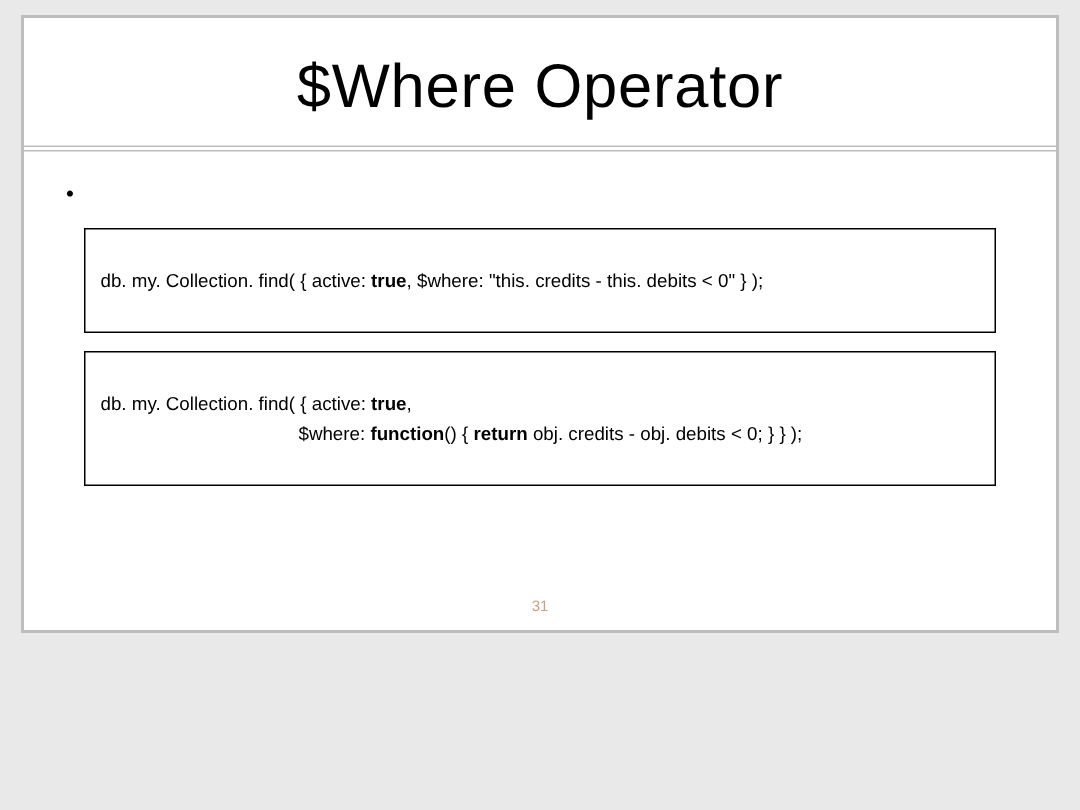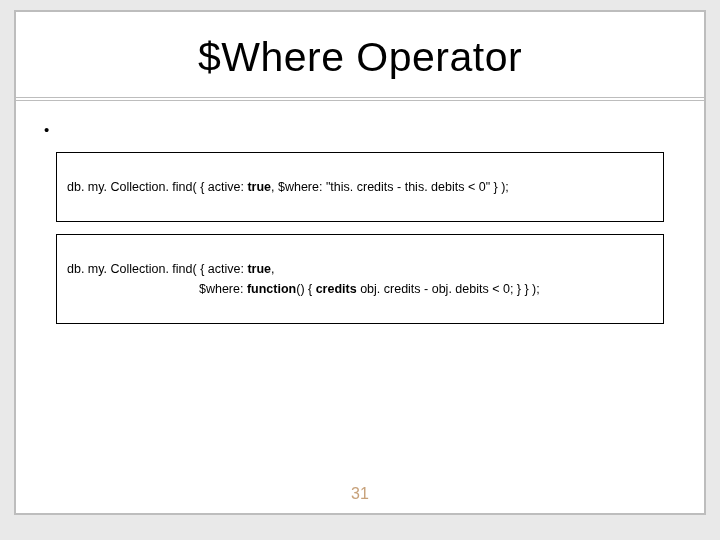--- a/index.html
+++ b/index.html
@@ -1,29 +1,29 @@
 <!DOCTYPE html>
 <html><head>
 <meta charset="utf-8">
 <style>
   html,body{margin:0;padding:0}
   body{width:720px;height:540px;background:#e9e9e9;font-family:Arial,Helvetica,sans-serif;color:#000;position:relative}
-  .slide{position:absolute;left:14px;top:10px;width:692px;height:505px;background:#fff;border:2px solid #bdbdbd;box-sizing:border-box}
+  .slide{position:absolute;left:14px;top:10px;width:692px;height:412px;background:#fff;border:2px solid #bdbdbd;box-sizing:border-box}
   .title{font-size:41px;text-align:center;margin-top:22px;font-weight:400;letter-spacing:0.5px}
   .rule{border-top:1.5px solid #bdbdbd;margin:16px 0 0 0}
   .rule2{border-top:1.5px solid #bdbdbd;margin-top:2px}
   .body{padding:20px 28px 0 28px}
   .bullet-row{display:flex;font-size:15px;font-weight:700;margin-bottom:14px}
   .bullet-row .dot{width:34px;font-weight:400}
   .codebox{border:1px solid #000;padding:24px 10px;margin:0 12px 12px 12px;font-size:12.5px;line-height:1.6;font-family:Arial,Helvetica,sans-serif}
   .codebox .kw{font-weight:700}
   .question{font-size:15px;font-weight:700;margin:18px 0 0 14px}
   .question .and{color:#c0392b}
   .question .or{color:#c0392b}
-  .pagenum{position:absolute;bottom:10px;left:0;right:0;text-align:center;font-size:16px;color:#c7a17a}
+  .pagenum{position:absolute;bottom:10px;left:0;right:0;text-align:center;font-size:10px;color:#c7a17a}
 </style>
 </head>
 <body>
 
 <div class="slide">
   <div class="title">$Where Operator</div>
   <div class="rule"></div>
   <div class="rule2"></div>
 
   <div class="body">
@@ -33,20 +33,20 @@
 
     <div class="codebox">
       <span>db. my. Collection. find( { active: </span><span class="kw">true</span><span>, $where: "this. credits - this. debits &lt; 0" } );</span>
     </div>
 
     <div class="codebox">
       <div>
         <span>db. my. Collection. find( { active: </span><span class="kw">true</span><span>,</span>
       </div>
       <div>
-        <span>&nbsp;&nbsp;&nbsp;&nbsp;&nbsp;&nbsp;&nbsp;&nbsp;&nbsp;&nbsp;&nbsp;&nbsp;&nbsp;&nbsp;&nbsp;&nbsp;&nbsp;&nbsp;&nbsp;&nbsp;&nbsp;&nbsp;&nbsp;&nbsp;&nbsp;&nbsp;&nbsp;&nbsp;&nbsp;&nbsp;&nbsp;&nbsp;&nbsp;&nbsp;&nbsp;&nbsp;&nbsp;&nbsp;$where: </span><span class="kw">function</span><span>() { </span><span class="kw">credits</span><span> obj. credits - obj. debits &lt; 0; } } );</span>
+        <span>&nbsp;&nbsp;&nbsp;&nbsp;&nbsp;&nbsp;&nbsp;&nbsp;&nbsp;&nbsp;&nbsp;&nbsp;&nbsp;&nbsp;&nbsp;&nbsp;&nbsp;&nbsp;&nbsp;&nbsp;&nbsp;&nbsp;&nbsp;&nbsp;&nbsp;&nbsp;&nbsp;&nbsp;&nbsp;&nbsp;&nbsp;&nbsp;&nbsp;&nbsp;&nbsp;&nbsp;&nbsp;&nbsp;$where: </span><span class="kw">function</span><span>() { </span><span class="kw">return</span><span> obj. credits - obj. debits &lt; 0; } } );</span>
       </div>
     </div>
 
   </div>
 
   <div class="pagenum">31</div>
 </div>
 
 </body></html>

